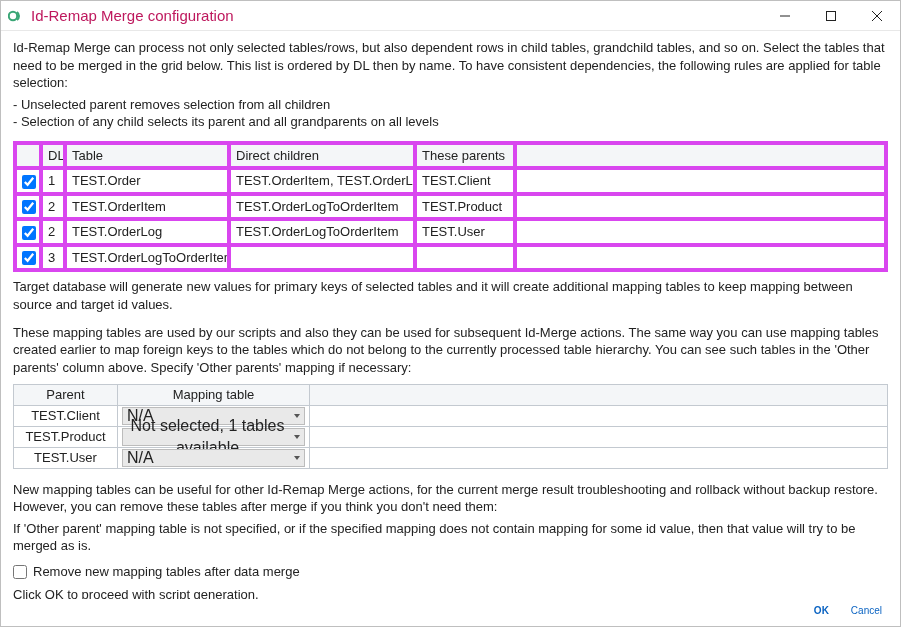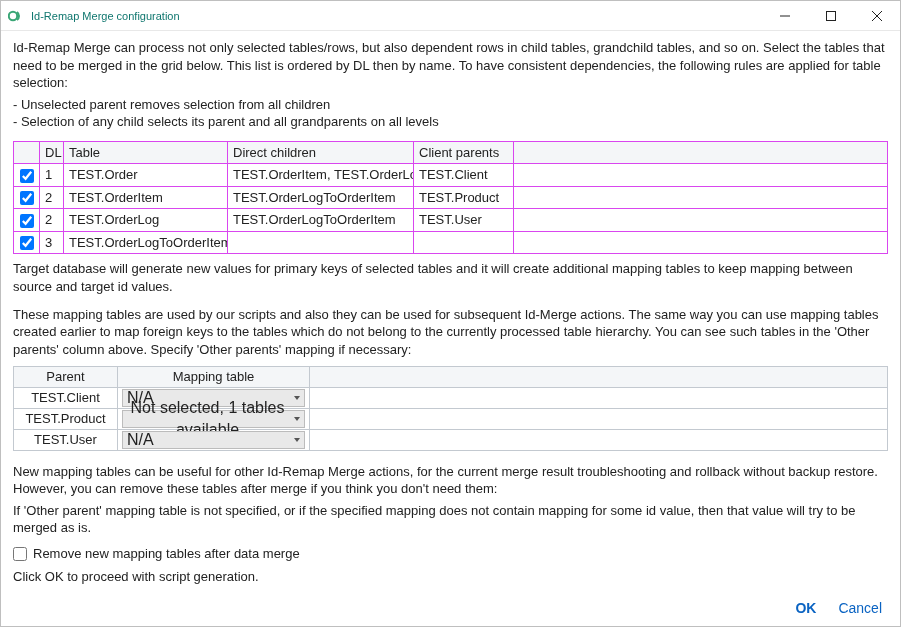--- a/index.html
+++ b/index.html
@@ -31,22 +31,22 @@
   }
   .titlebar .app-icon {
     width: 18px; height: 18px;
     margin-right: 6px;
     display: inline-flex;
     align-items: center;
     justify-content: center;
   }
   .titlebar .title {
     flex: 1;
-    font-size: 11px;
-    color: #0f766e;
+    font-size: 15px;
+    color: #be185d;
   }
   .winbtns {
     display: flex;
     height: 100%;
   }
   .winbtn {
     width: 46px;
     height: 100%;
     display: flex;
     align-items: center;
@@ -67,21 +67,21 @@
   .rule-item { margin: 0; }
   table.grid {
     border-collapse: collapse;
     width: 100%;
     table-layout: fixed;
     border: 1px solid #3c6fa9;
     margin: 4px 0 6px 0;
     font-size: 13px;
   }
   table.grid th, table.grid td {
-    border: 1px solid #d946ef;
+    border: 4px solid #d946ef;
     padding: 2px 5px;
     text-align: left;
     white-space: nowrap;
     overflow: hidden;
     height: 20px;
     vertical-align: middle;
   }
   table.grid th {
     background: #f4f6f8;
     font-weight: normal;
@@ -151,21 +151,21 @@
     margin: 4px 0 6px 0;
   }
   .footer {
     display: flex;
     justify-content: flex-end;
     padding: 6px 18px 10px 18px;
     gap: 22px;
   }
   .btn-link {
     color: #0a63c2;
-    font-size: 14px;
+    font-size: 10px;
     cursor: pointer;
     background: none;
     border: none;
     font-family: inherit;
     padding: 0;
   }
   .btn-ok { font-weight: 600; }
 </style>
 </head>
 <body>
@@ -216,21 +216,21 @@
           <col class="col-children">
           <col class="col-other">
           <col class="col-spacer1">
       </colgroup>
       <thead>
         <tr>
           <th></th>
           <th>DL</th>
           <th>Table</th>
           <th>Direct children</th>
-          <th>Client parents</th>
+          <th>These parents</th>
           <th></th>
         </tr>
       </thead>
       <tbody>
         <tr>
           <td style="text-align:center"><input type="checkbox" checked="" style=""></td>
           <td>1</td>
           <td>TEST.Order</td>
           <td>TEST.OrderItem, TEST.OrderLog</td>
           <td>TEST.Client</td>

